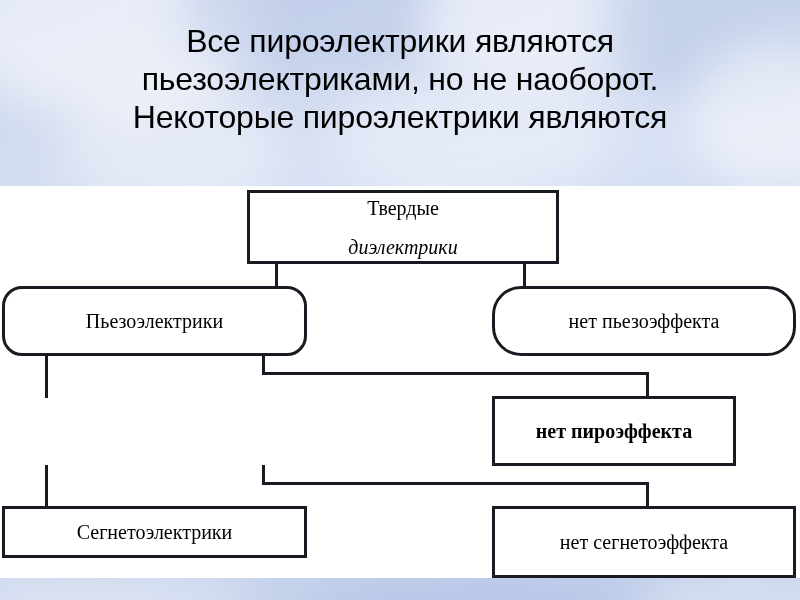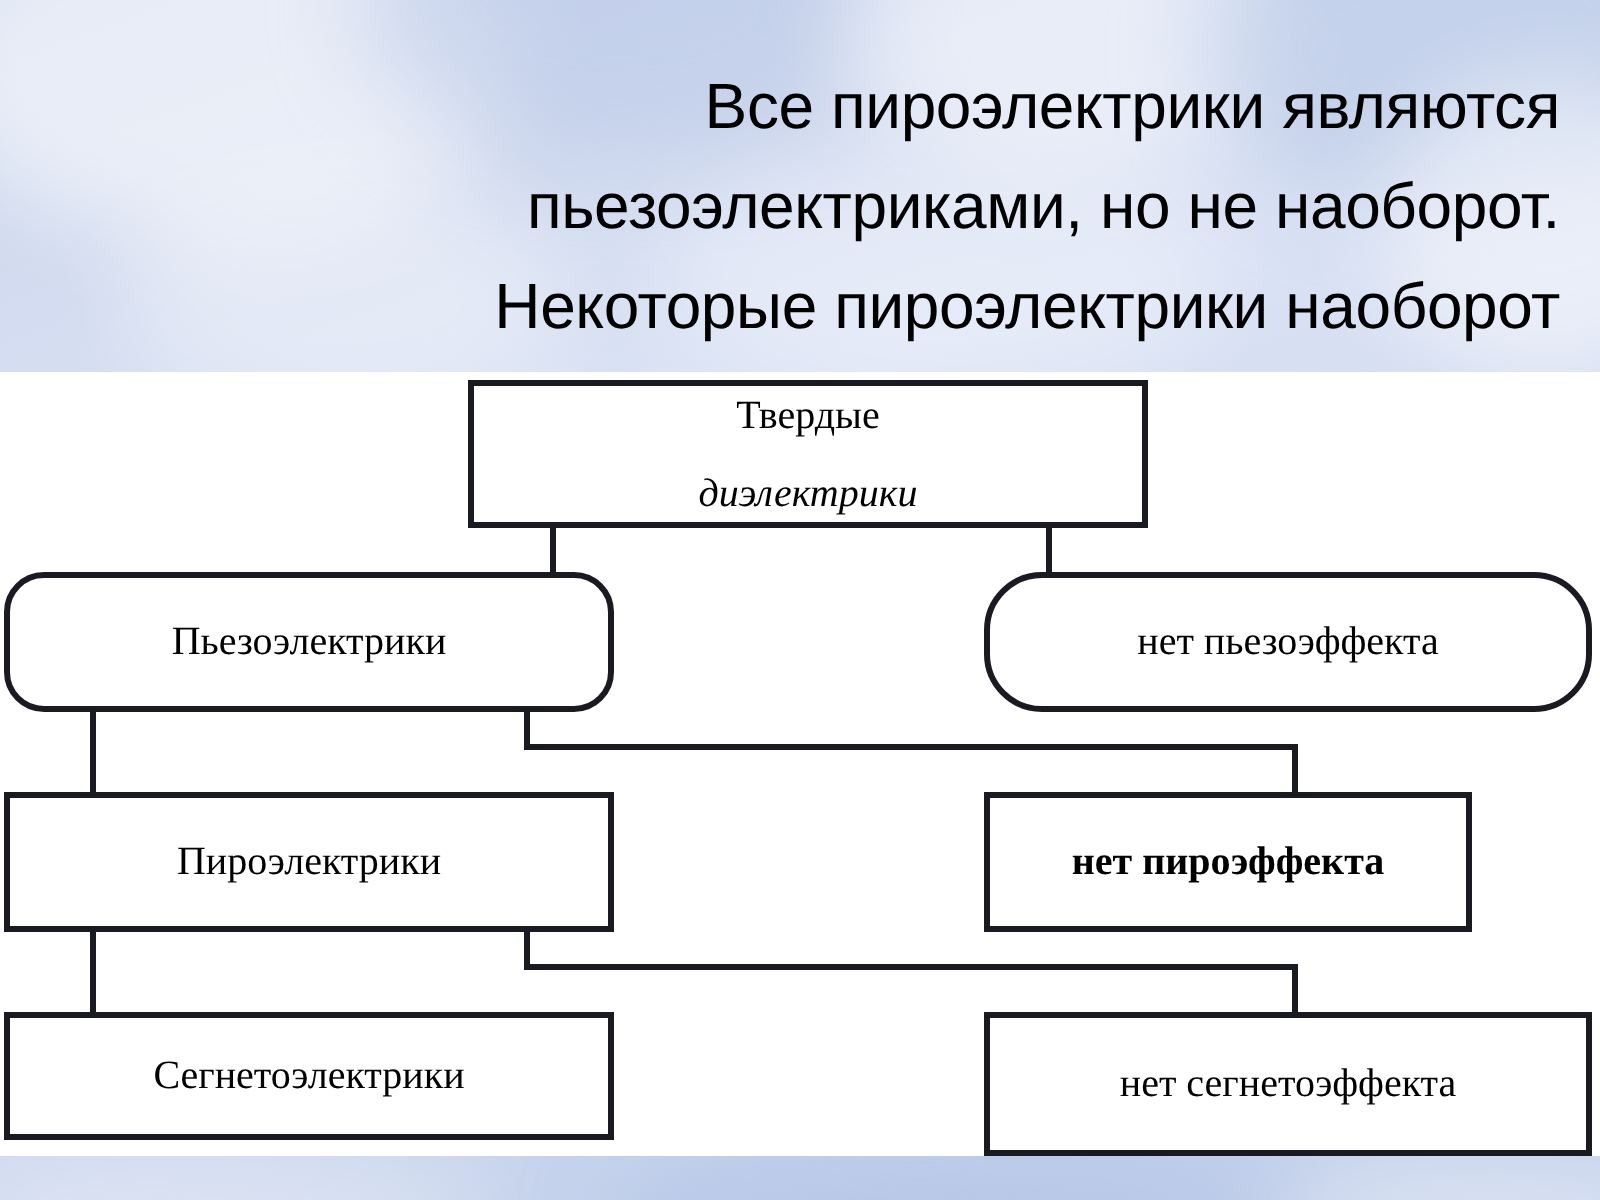--- a/index.html
+++ b/index.html
@@ -44,28 +44,28 @@
   #title-block {
     position: absolute;
     left: 0;
     top: 22px;
     width: 800px;
     padding: 0 8px;
     box-sizing: border-box;
     z-index: 5;
   }
   #title-block p {
-    margin: 12px;
+    margin: 0;
     color: #000000;
     font-family: "Liberation Sans", sans-serif;
     font-size: 32px;
     line-height: 38px;
     font-weight: 400;
     letter-spacing: -0.2px;
-    text-align: right;
+    text-align: center;
     white-space: nowrap;
   }
   #title-block p.l1 { text-indent: 0; }
 
   
   #diagram-panel {
     position: absolute;
     left: 0;
     top: 186px;
     width: 800px;
@@ -114,61 +114,58 @@
   <div class="tex t5"></div>
   <div class="tex t6"></div>
   <div class="tex t7"></div>
   <div class="tex b1"></div>
   <div class="tex b2"></div>
   <div class="tex b3"></div>
 
   <div id="title-block">
     <p class="l1">Все пироэлектрики являются</p>
     <p>пьезоэлектриками, но не наоборот.</p>
-    <p>Некоторые пироэлектрики наоборот</p>
+    <p>Некоторые пироэлектрики являются</p>
   </div>
 
   <div id="diagram-panel"></div>
 
   <div class="conn v" style="left:275px; top:262px; height:26px;"></div>
 
   <div class="conn v" style="left:523px; top:262px; height:26px;"></div>
 
   <div class="conn v" style="left:45px; top:355px; height:43px;"></div>
   <div class="conn v" style="left:262px; top:355px; height:20px;"></div>
   <div class="conn h" style="left:262px; top:372px; width:387px;"></div>
   <div class="conn v" style="left:646px; top:372px; height:26px;"></div>
 
   <div class="conn v" style="left:45px; top:465px; height:43px;"></div>
   <div class="conn v" style="left:262px; top:465px; height:20px;"></div>
   <div class="conn h" style="left:262px; top:482px; width:387px;"></div>
   <div class="conn v" style="left:646px; top:482px; height:26px;"></div>
 
-  <div class="node two-line" style="left:234px; top:190px; width:340px; height:74px;">
+  <div class="node two-line" style="left:247px; top:190px; width:312px; height:74px;">
     <span class="ln">Твердые</span>
     <span class="ln">диэлектрики</span>
   </div>
 
   <div class="node" style="left:2px; top:286px; width:305px; height:70px;border-radius:20px;">
     <span class="ln">Пьезоэлектрики</span>
   </div>
 
   <div class="node" style="left:492px; top:286px; width:304px; height:70px;border-radius:29px;">
     <span class="ln">нет пьезоэффекта</span>
   </div>
 
-  <div class="node" style="left:2px; top:396px; width:305px; height:70px;">
-    <span class="ln">Пироэлектрики</span>
-  </div>
 
   <div class="node" style="left:492px; top:396px; width:244px; height:70px;font-weight:bold;">
     <span class="ln">нет пироэффекта</span>
   </div>
 
-  <div class="node" style="left:2px; top:506px; width:305px; height:64px;">
+  <div class="node" style="left:2px; top:506px; width:305px; height:52px;">
     <span class="ln">Сегнетоэлектрики</span>
   </div>
 
   <div class="node" style="left:492px; top:506px; width:304px; height:72px;">
     <span class="ln">нет сегнетоэффекта</span>
   </div>
 
 </div>
 
 </body></html>

